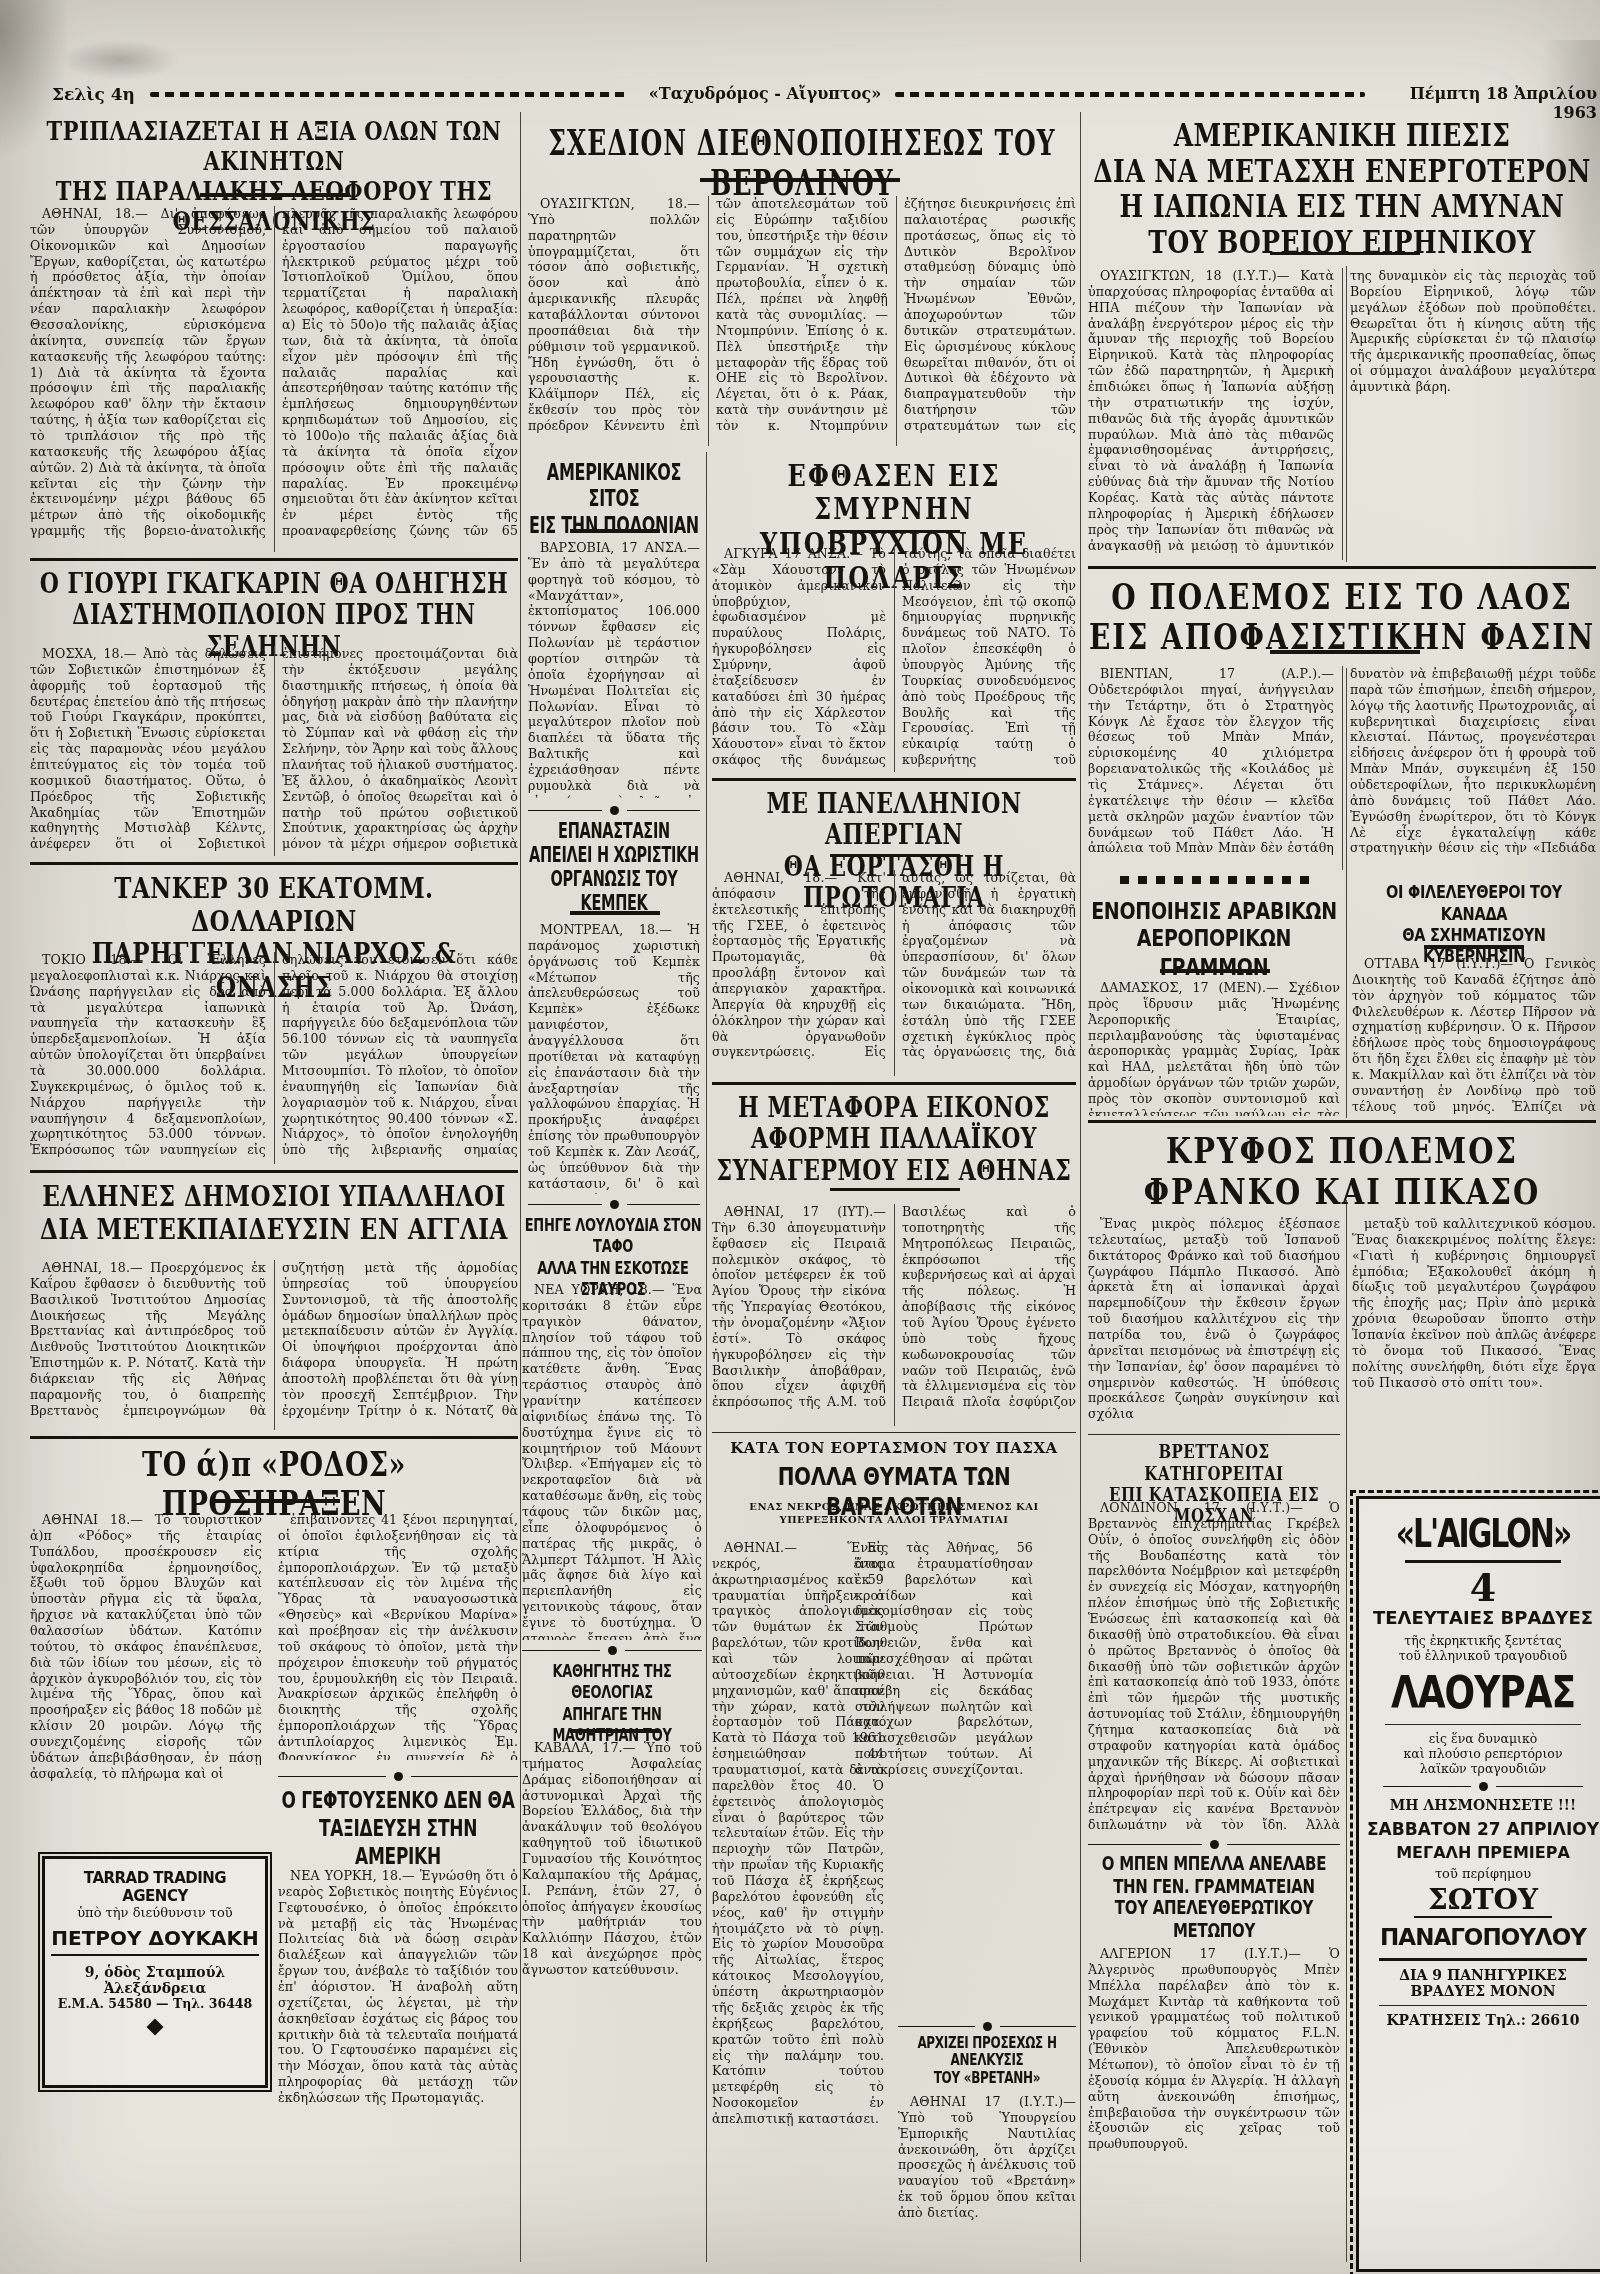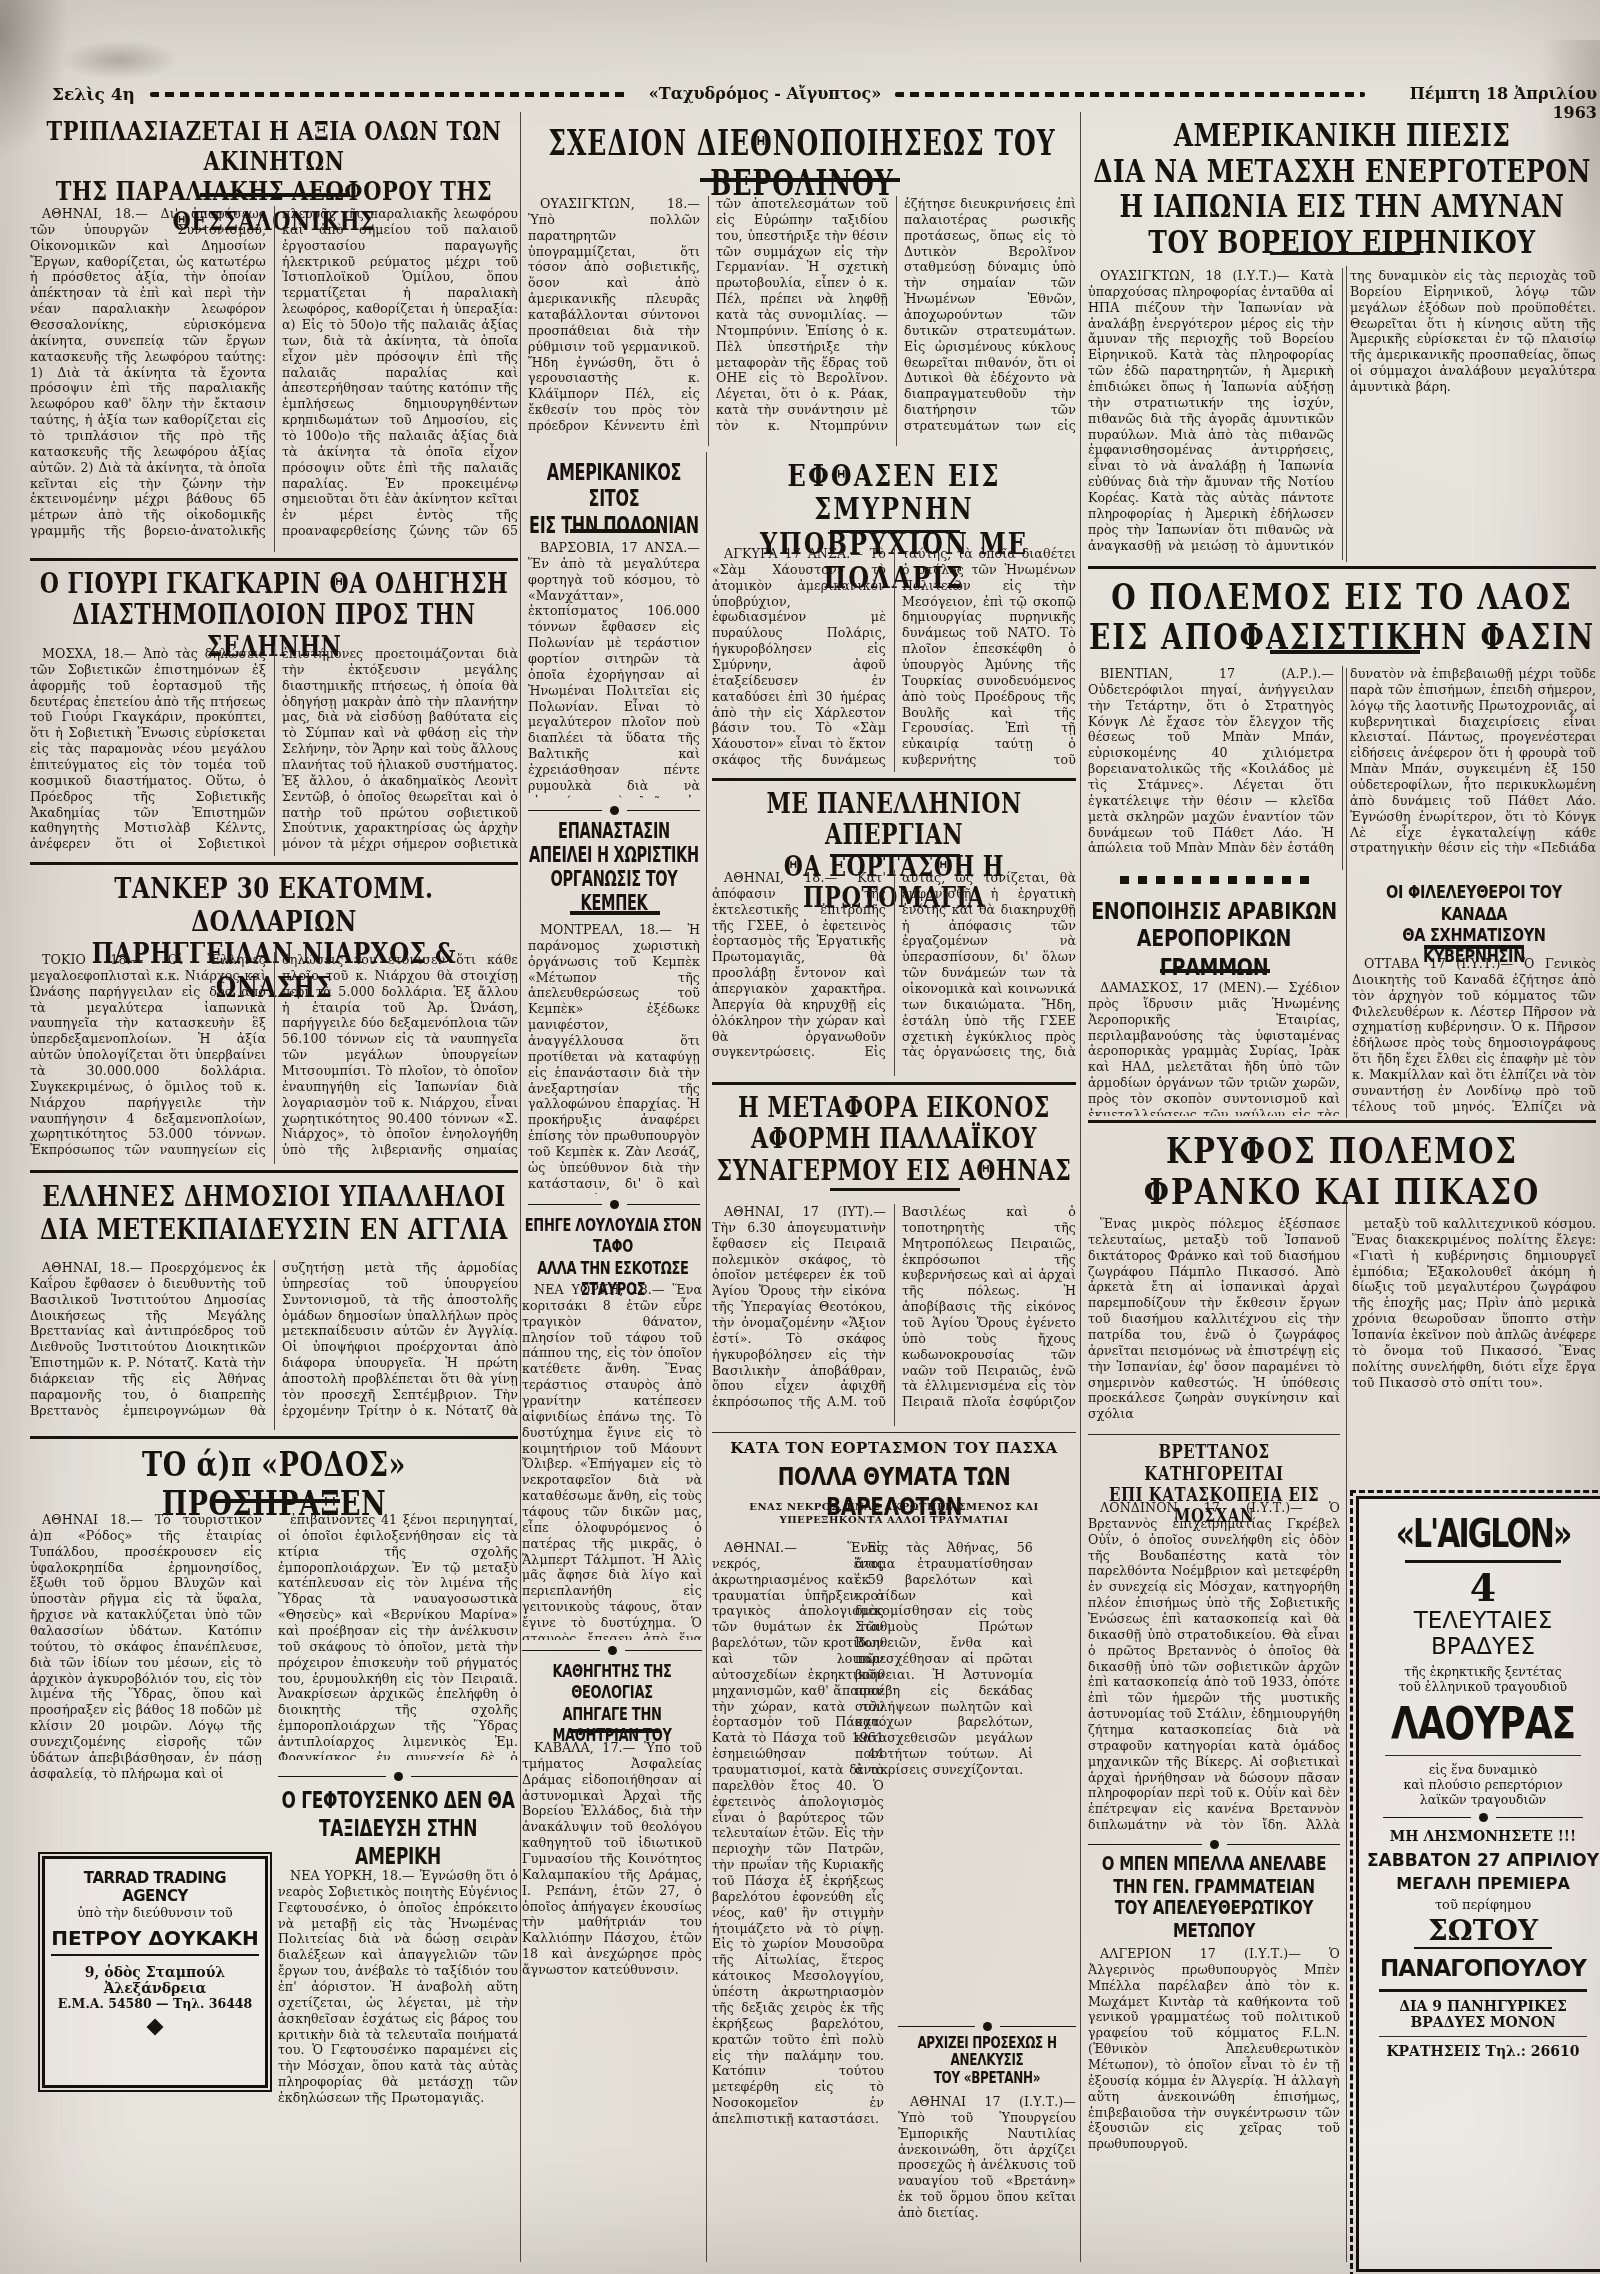--- a/index.html
+++ b/index.html
@@ -221,21 +221,21 @@
   </div>
   <div class="abs hl-sans pre stretch-sm" style="left:1088px;top:1854px;width:252px;font-size:15px;">Ο ΜΠΕΝ ΜΠΕΛΛΑ ΑΝΕΛΑΒΕ
 ΤΗΝ ΓΕΝ. ΓΡΑΜΜΑΤΕΙΑΝ
 ΤΟΥ ΑΠΕΛΕΥΘΕΡΩΤΙΚΟΥ ΜΕΤΩΠΟΥ</div>
   <div class="abs body-text" style="left:1088px;top:1946px;width:252px;height:316px;">ΑΛΓΕΡΙΟΝ 17 (Ι.Υ.Τ.)— Ὁ Ἀλγερινὸς πρωθυπουργὸς Μπὲν Μπέλλα παρέλαβεν ἀπὸ τὸν κ. Μωχάμετ Κιντὰρ τὰ καθήκοντα τοῦ γενικοῦ γραμματέως τοῦ πολιτικοῦ γραφείου τοῦ κόμματος F.L.N. (Ἐθνικὸν Ἀπελευθερωτικὸν Μέτωπον), τὸ ὁποῖον εἶναι τὸ ἐν τῇ ἐξουσίᾳ κόμμα ἐν Ἀλγερίᾳ. Ἡ ἀλλαγὴ αὕτη ἀνεκοινώθη ἐπισήμως, ἐπιβεβαιοῦσα τὴν συγκέντρωσιν τῶν ἐξουσιῶν εἰς χεῖρας τοῦ πρωθυπουργοῦ.</div>
 
   <div class="abs adbox" style="left:1356px;top:1496px;width:236px;height:746px;padding:12px 6px;outline:3px dashed #14100b;outline-offset:3px;">
     <div style="font-family:'DejaVu Sans',sans-serif;font-weight:bold;font-size:30px;letter-spacing:-2px;transform:scaleY(1.3);transform-origin:50% 0;">«L'AIGLON»</div>
     <div class="hrule" style="margin:14px 40px 6px;"></div>
     <div style="font-weight:bold;font-size:38px;line-height:1;">4</div>
-    <div style="font-family:'DejaVu Sans',sans-serif;font-weight:normal;font-size:23px;">ΤΕΛΕΥΤΑΙΕΣ ΒΡΑΔΥΕΣ</div>
+    <div style="font-family:'DejaVu Sans',sans-serif;font-weight:bold;font-size:18px;">ΤΕΛΕΥΤΑΙΕΣ ΒΡΑΔΥΕΣ</div>
     <div class="pre" style="font-size:12.5px;margin-top:5px;">τῆς ἐκρηκτικῆς ξεντέτας
 τοῦ ἑλληνικοῦ τραγουδιοῦ</div>
     <div style="font-family:'DejaVu Sans',sans-serif;font-weight:bold;font-size:36px;letter-spacing:-1px;transform:scaleY(1.25);transform-origin:50% 0;margin-top:4px;">ΛΑΟΥΡΑΣ</div>
     <div class="hrule-thin" style="margin:16px 20px 6px;"></div>
     <div class="pre" style="font-size:12.5px;">εἰς ἕνα δυναμικὸ
 καὶ πλούσιο ρεπερτόριον
 λαϊκῶν τραγουδιῶν</div>
     <div class="sep-dot" style="margin:6px 18px;">
         <span class="ln"></span>
         <span class="dot"></span>

